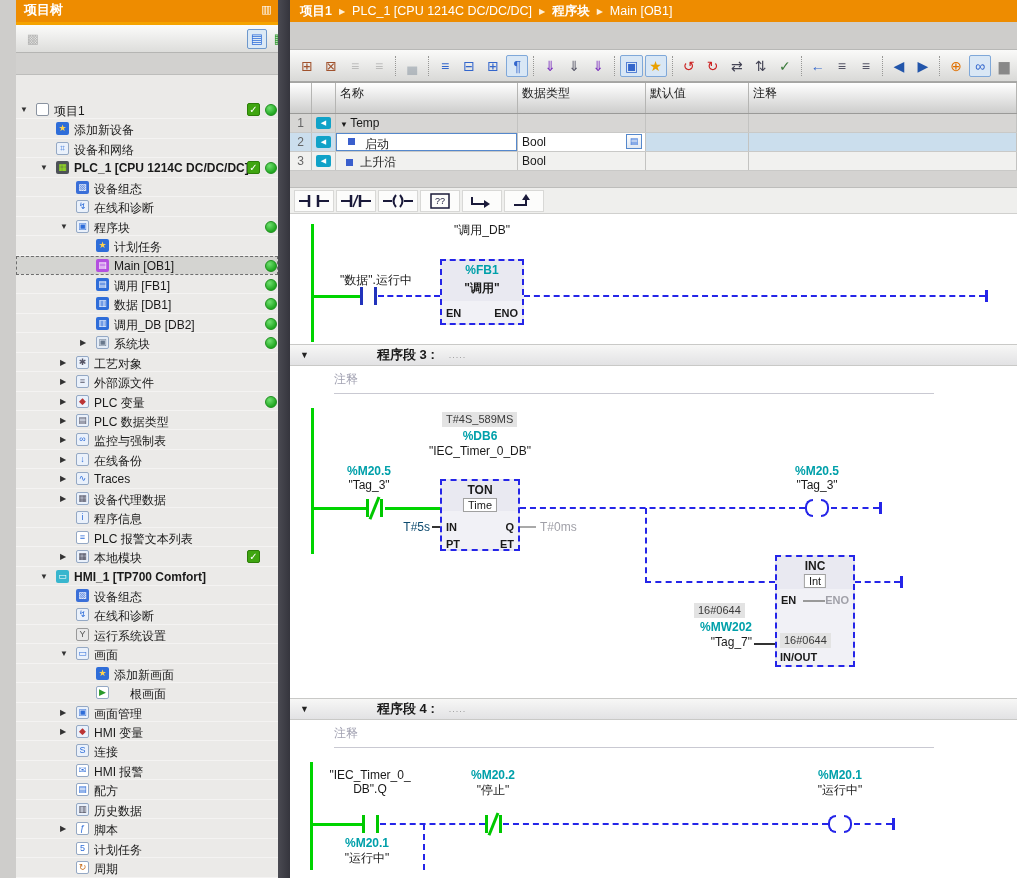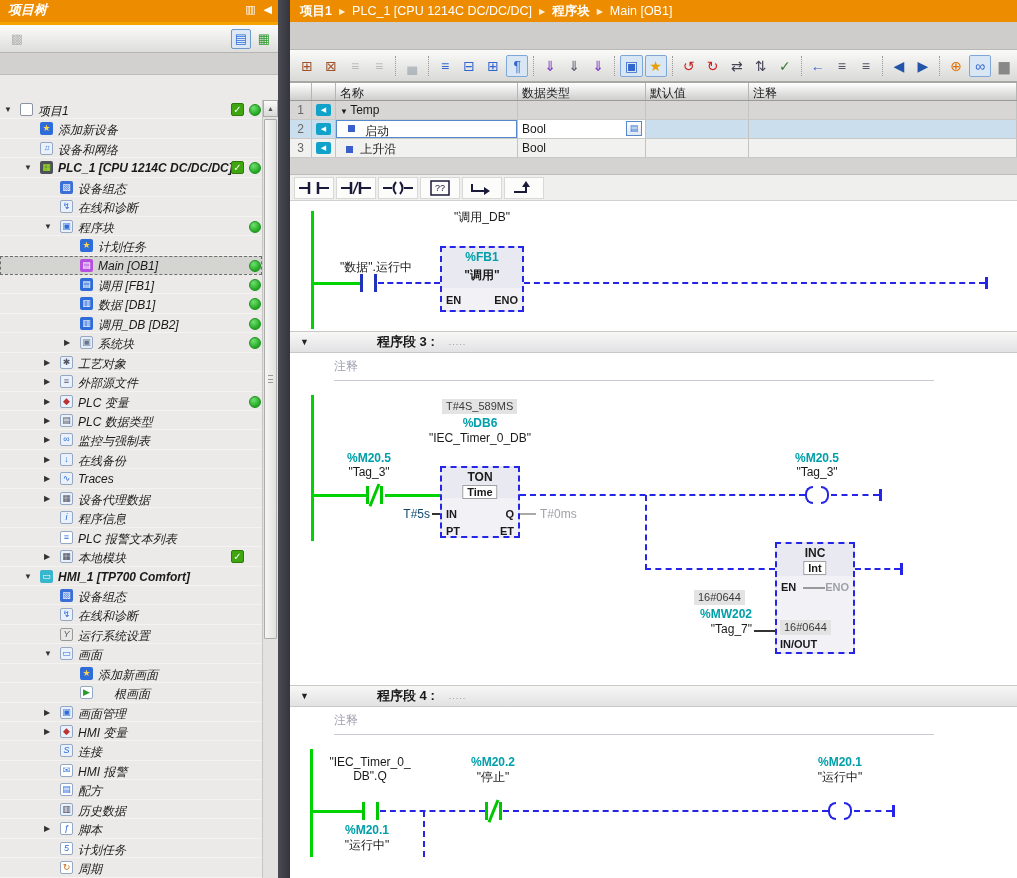--- a/index.html
+++ b/index.html
@@ -1,20 +1,20 @@
 <!DOCTYPE html>
 <html><head>
 <meta charset="utf-8">
 <style>
   * { margin:0; padding:0; box-sizing:border-box; }
   body { font-family:"Liberation Sans","DejaVu Sans",sans-serif; font-size:12px; color:#1a1a1a; }
   #app { position:relative; width:1017px; height:878px; background:#CECDCB; overflow:hidden; }
 
   
-  #tree-panel { position:absolute; left:0; top:0; width:278px; height:878px; background:#EBEAE8;font-style:italic; }
+  #tree-panel { position:absolute; left:16px; top:0; width:278px; height:878px; background:#EBEAE8; }
   .t-title { height:25px; background:#EE8C00; border-bottom:3px solid #F5A300; color:#fff;
              font-weight:bold; font-size:13px; display:flex; align-items:center; padding:0 6px 3px 8px; }
   .t-title .sp { flex:1; }
   .t-title .ticn { color:#fff; font-size:11px; margin-left:8px; cursor:pointer; }
   .t-tabs { height:25px; background:#CBCAC8; position:relative; border-bottom:1px solid #9B9B99;}
   .t-tab { position:absolute; left:6px; bottom:0; width:72px; height:22px; background:linear-gradient(#FDFDFD,#E6E6E4);
            border:1px solid #8F8F8D; border-bottom:none; border-radius:2px 2px 0 0;
            font-weight:bold; text-align:center; line-height:21px; }
   .t-toolbar { height:28px; background:linear-gradient(#FBFBFA,#DDDDDB); border-bottom:1px solid #B5B5B3;
                display:flex; align-items:center; padding:0 4px; }
@@ -58,21 +58,21 @@
                display:flex; align-items:center; padding-left:6px; }
   .tbi { width:23px; height:22px; display:flex; align-items:center; justify-content:center;
          font-size:14px; margin-right:2px; border-radius:2px; }
   .tbi.act { border:1px solid #7FA8D9; background:#D9E7F5; }
   .tbi.dis { opacity:.38; }
   .tbsep { width:1px; height:20px; border-left:1px dotted #979795; margin:0 5px 0 3px; }
 
   
   #iface-title { height:20px; background:#F5F5F3; font-weight:bold; font-size:13px; padding-left:18px; line-height:20px; }
   .grid { display:grid; grid-template-columns:22px 24px 182px 128px 103px 1fr; }
-  #iface-head { height:19px; background:linear-gradient(#FFFFFF,#CDCDCC); border-top:1px solid #A5A5A3; border-bottom:1px solid #9A9A98; }
+  #iface-head { height:32px; background:linear-gradient(#FFFFFF,#CDCDCC); border-top:1px solid #A5A5A3; border-bottom:1px solid #9A9A98; }
   #iface-head .hc { border-right:1px solid #B5B5B3; padding:2px 0 0 4px; color:#222; overflow:hidden; }
   .ir { height:19px; border-bottom:1px solid #C9C9C7; }
   .ir .c { border-right:1px solid #C3C3C1; padding:2px 0 0 4px; position:relative; overflow:hidden; white-space:nowrap; }
   .ir.r-group { background:#D7D6D4; }
   .ir.r-sel { background:#CBDEED; }
   .ir.r-norm { background:#F1F1EF; }
   .rnum { color:#666; text-align:center; padding-left:0 !important; }
   .tagico { width:15px; height:12px; background:#10A2C8; border-radius:2px; color:#fff; font-size:7px;
             display:flex; align-items:center; justify-content:center; margin-top:1px; }
   .bullet { display:inline-block; width:7px; height:7px; background:#3A5FCD; margin:0 4px 0 6px; }
@@ -109,21 +109,21 @@
   .contact.cb .bar { background:#2233BB; }
   .contact .slash { position:absolute; left:7px; top:-3px; width:2.5px; height:24px; background:#00C800; transform:rotate(22deg); }
   .coil { position:absolute; width:24px; height:18px; }
   .coil span { position:absolute; top:0; width:8px; height:18px; border:2.5px solid #2525E8; }
   .coil .cl { left:0; border-right:none; border-radius:10px 0 0 10px; }
   .coil .cr { right:0; border-left:none; border-radius:0 10px 10px 0; }
   .lblock { position:absolute; border:2px dashed #2525E8; background:#E9E9F1;margin-top:16px; }
   .lblock .pinarea { position:absolute; left:0; right:0; bottom:0; background:#F1F1F6; }
   .lblock .bt { position:absolute; left:0; right:0; text-align:center; font-weight:bold; font-size:12px; }
   .lblock .bsub { position:absolute; left:50%; transform:translateX(-50%); border:1px solid #A0A0A0;
-                  background:#fff; font-size:11px; font-weight:bold; padding:0 4px; }
+                  background:#fff; font-size:11px; font-weight:normal; padding:0 4px; }
   .bpin { position:absolute; font-size:11px; font-weight:bold; white-space:nowrap; }
   .teal { color:#00A0AA; font-weight:bold; }
   .lbl { position:absolute; font-size:12px; white-space:nowrap; }
   .lbl.ctr { text-align:center; }
   .mval { position:absolute; background:#E3E3E3; color:#3A3A3A; font-size:11px; padding:0 4px; line-height:15px; white-space:nowrap; }
   .const { color:#0c4a6e; }
   .gray { color:#A0A0A8; }
 </style>
 </head>
 <body>

